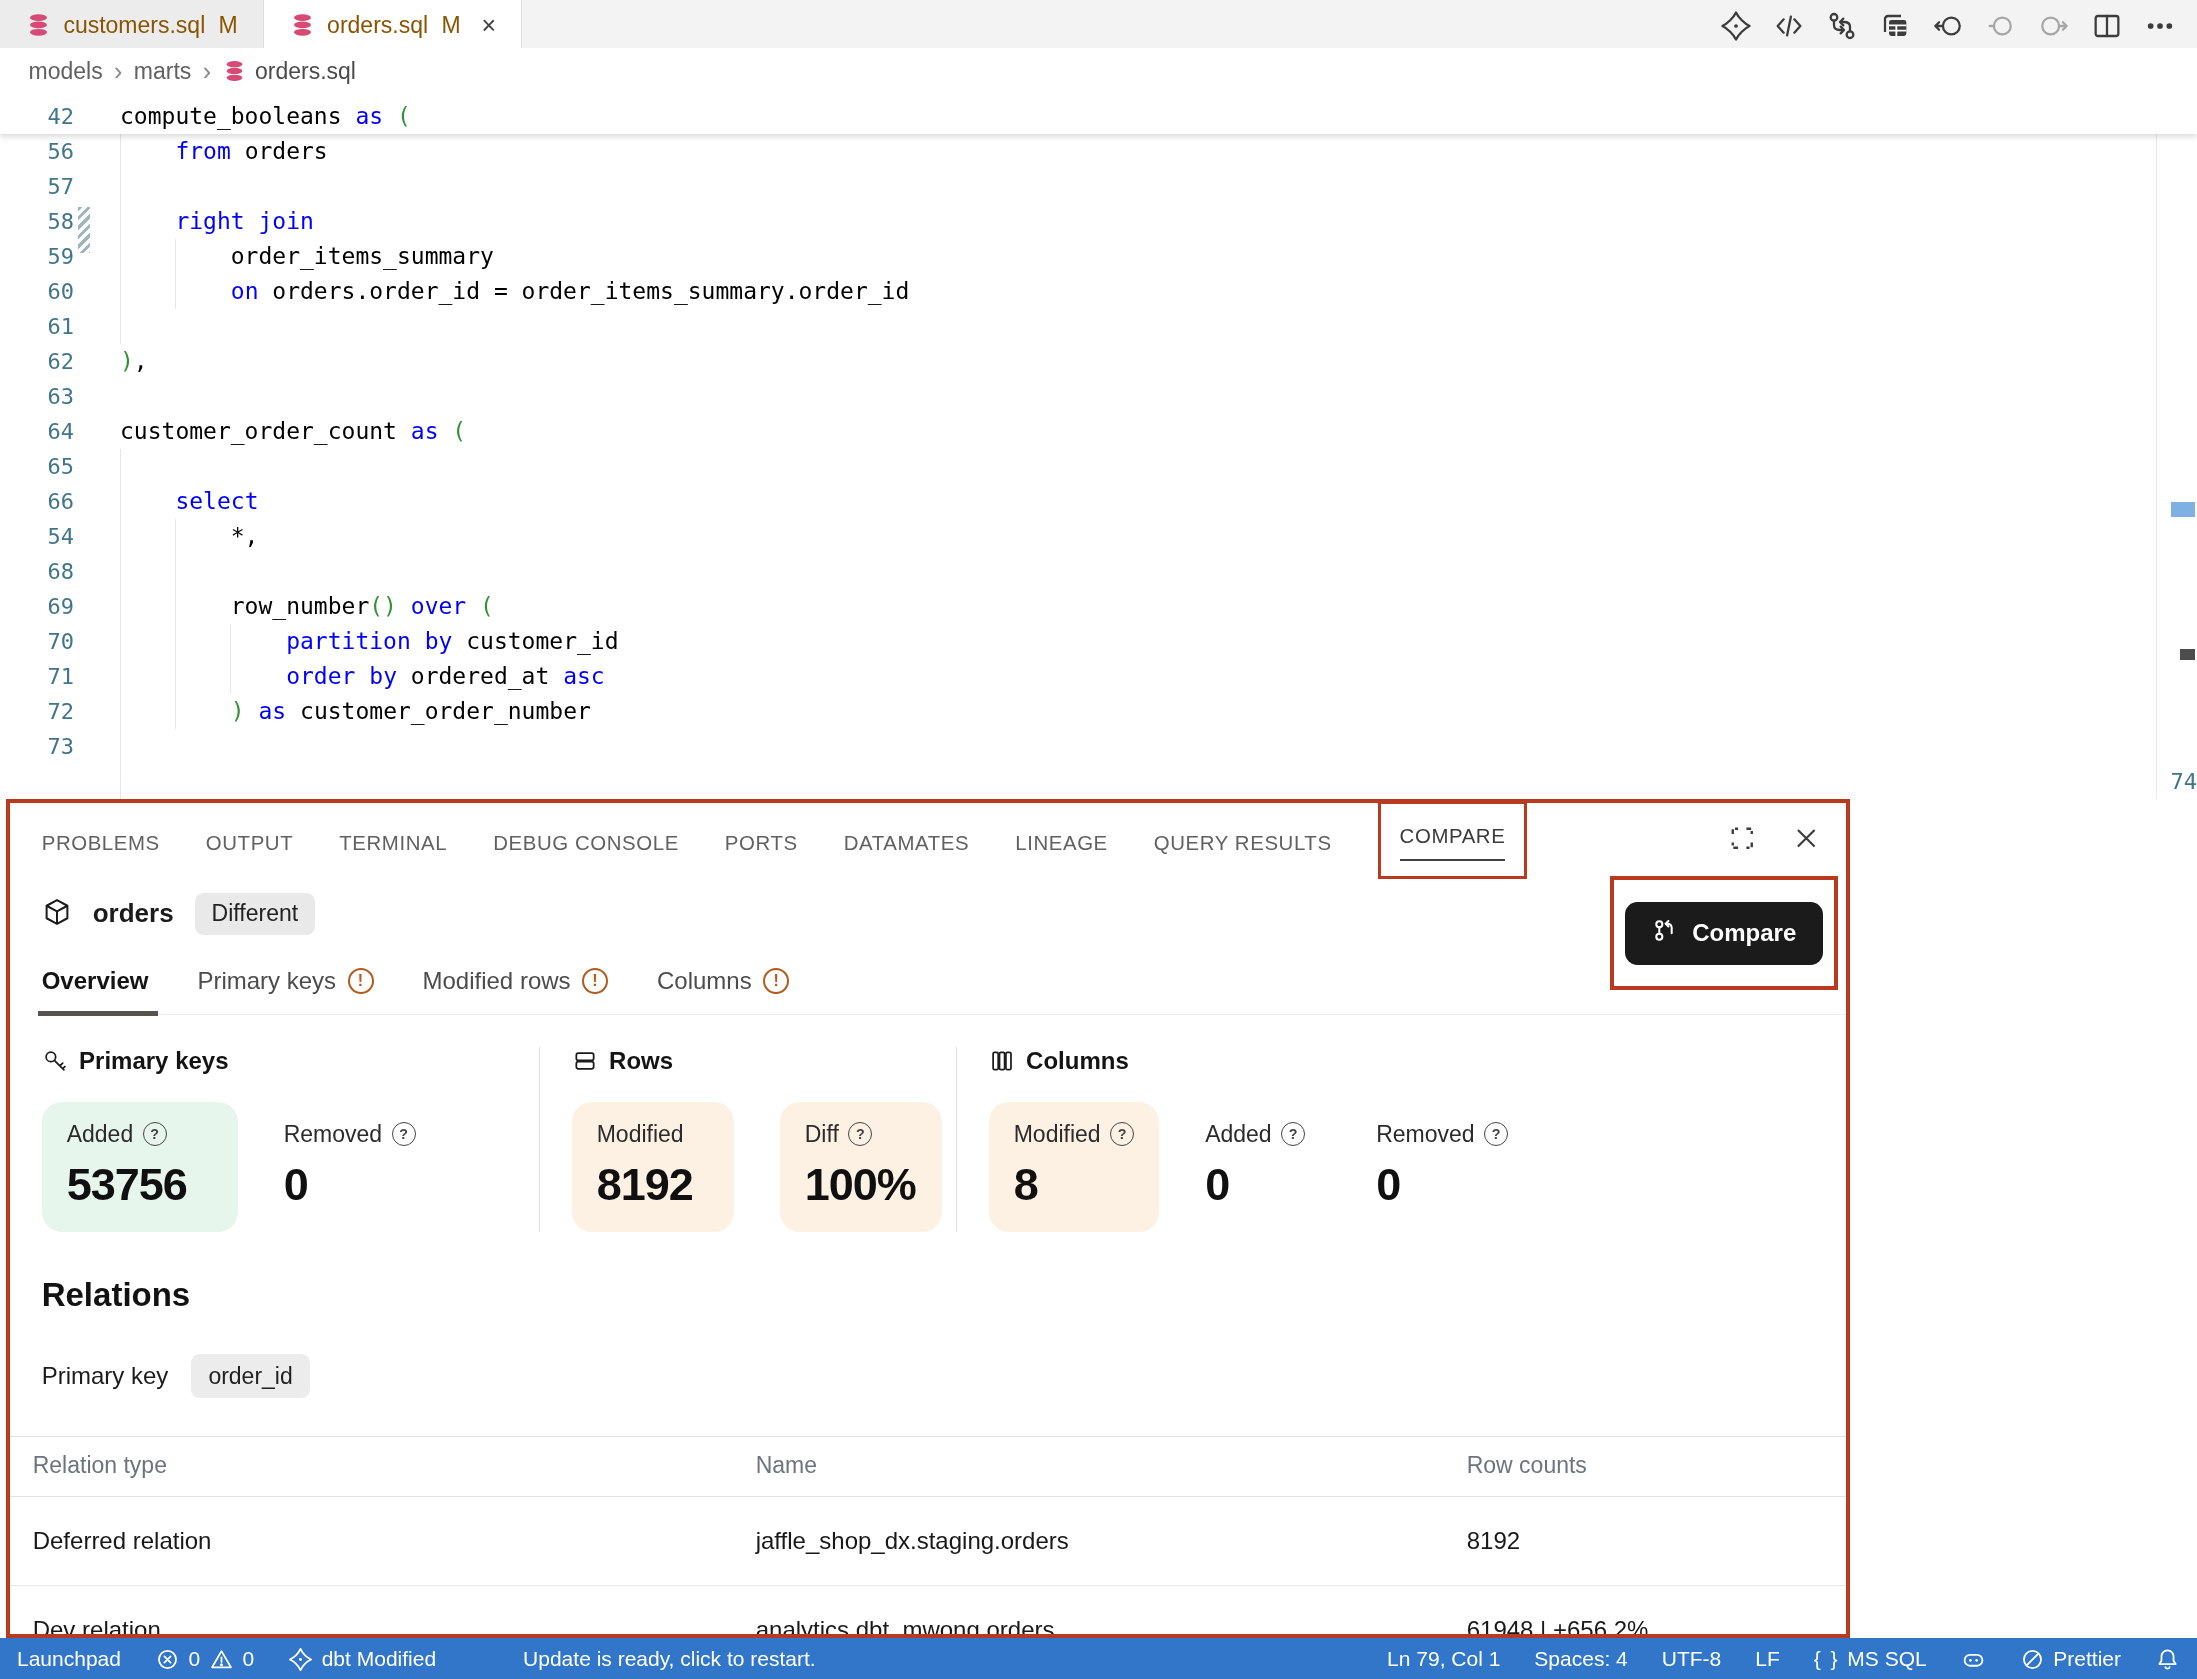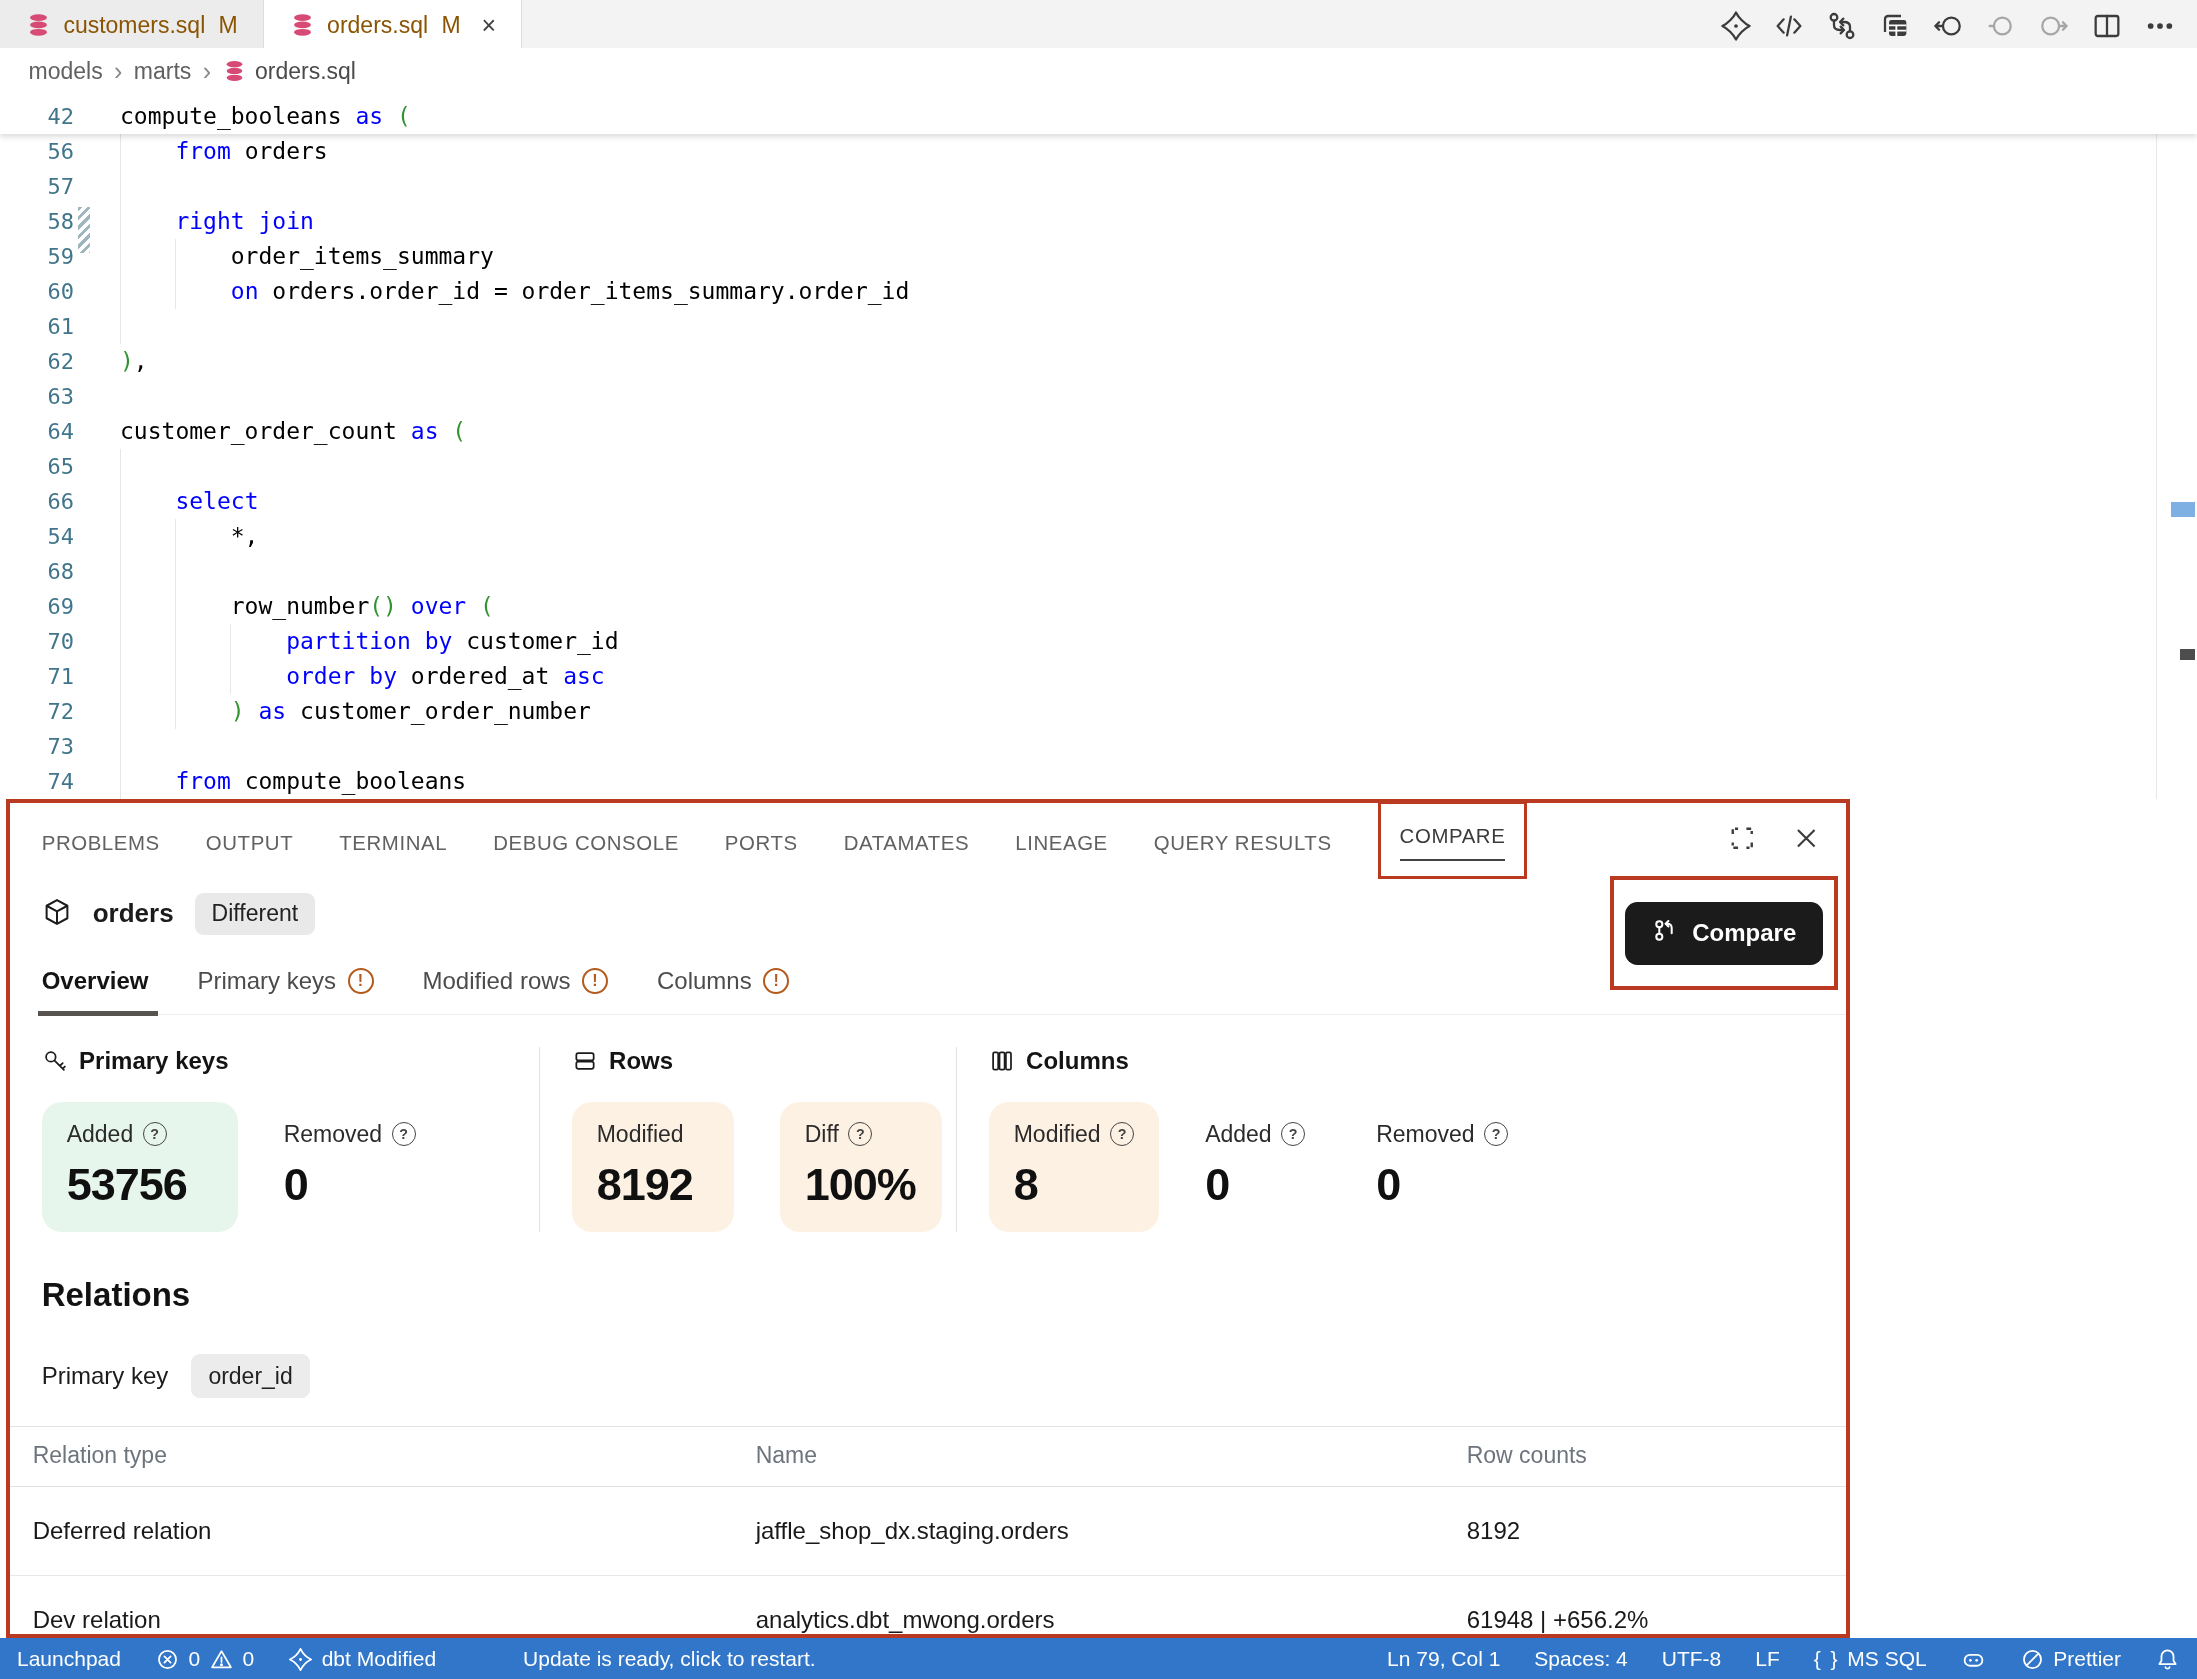--- a/index.html
+++ b/index.html
@@ -77,21 +77,21 @@
   .card.cream { background:#fdf1e3; min-width:162px; }
   .card.none { padding-left:0; }
   .card-label { display:flex; align-items:center; gap:9.5px; font-size:23px; color:#2b2b2b; }
   .help-dot { width:24px; height:24px; border:1.9px solid #444; border-radius:50%; font-size:14.3px; color:#444; display:flex; align-items:center; justify-content:center; font-weight:700; }
   .card-value { font-size:45px; font-weight:700; color:#101010; margin-top:11.4px; letter-spacing:-1px; }
 
   .relations-title { font-size:33px; font-weight:800; color:#121212; margin:44px 0 0 32px; }
   .pk-row { display:flex; align-items:center; gap:23px; margin:40px 0 0 32px; font-size:24px; color:#1c1c1c; }
   .pk-badge { background:#ececec; border-radius:8.6px; padding:8.6px 17px; font-size:23px; color:#222; }
 
-  .rel-table { margin-top:28px; width:100%; border-collapse:collapse; table-layout:fixed; }
+  .rel-table { margin-top:38px; width:100%; border-collapse:collapse; table-layout:fixed; }
   .rel-table th { font-size:23px; font-weight:400; color:#6d747c; text-align:left; border-top:1.4px solid #e3e3e3; border-bottom:1.4px solid #e3e3e3; padding:15px 0 17px; }
   .rel-table td { font-size:24px; color:#191919; padding:30px 0; border-bottom:1.4px solid #e8e8e8; }
   .rel-table th:first-child, .rel-table td:first-child { padding-left:23px; width:746px; }
   .rel-table th:nth-child(2), .rel-table td:nth-child(2) { width:711px; }
 
   
   .statusbar { position:absolute; left:0; top:1638px; width:100%; height:42px; background:#3176c9; color:#fff; display:flex; align-items:center; justify-content:space-between; padding:0 17px; font-size:21px; }
   .sb-group { display:flex; align-items:center; gap:34px; }
   .sb-item { display:flex; align-items:center; gap:8.6px; cursor:pointer; white-space:nowrap; }
   .sb-item svg { width:25px; height:25px; }
@@ -225,21 +225,21 @@
       <div class="cline"><span class="gutter">64</span><span class="gmark"></span><span class="code"><span class="tok-d">customer_order_count </span><span class="tok-k">as</span><span class="tok-d"> </span><span class="tok-g">(</span></span></div>
       <div class="cline" style="background: linear-gradient(rgb(230, 230, 230), rgb(230, 230, 230)) 120px 0px / 1px 100% no-repeat;"><span class="gutter">65</span><span class="gmark"></span><span class="code"></span></div>
       <div class="cline" style="background: linear-gradient(rgb(230, 230, 230), rgb(230, 230, 230)) 120px 0px / 1px 100% no-repeat;"><span class="gutter">66</span><span class="gmark"></span><span class="code"><span class="tok-d">    </span><span class="tok-k">select</span></span></div>
       <div class="cline" style="background: linear-gradient(rgb(230, 230, 230), rgb(230, 230, 230)) 120px 0px / 1px 100% no-repeat, linear-gradient(rgb(230, 230, 230), rgb(230, 230, 230)) 175px 0px / 1px 100% no-repeat;"><span class="gutter">54</span><span class="gmark"></span><span class="code"><span class="tok-d">        *,</span></span></div>
       <div class="cline" style="background: linear-gradient(rgb(230, 230, 230), rgb(230, 230, 230)) 120px 0px / 1px 100% no-repeat, linear-gradient(rgb(230, 230, 230), rgb(230, 230, 230)) 175px 0px / 1px 100% no-repeat;"><span class="gutter">68</span><span class="gmark"></span><span class="code"></span></div>
       <div class="cline" style="background: linear-gradient(rgb(230, 230, 230), rgb(230, 230, 230)) 120px 0px / 1px 100% no-repeat, linear-gradient(rgb(230, 230, 230), rgb(230, 230, 230)) 175px 0px / 1px 100% no-repeat;"><span class="gutter">69</span><span class="gmark"></span><span class="code"><span class="tok-d">        row_number</span><span class="tok-g">()</span><span class="tok-d"> </span><span class="tok-k">over</span><span class="tok-d"> </span><span class="tok-g">(</span></span></div>
       <div class="cline" style="background: linear-gradient(rgb(230, 230, 230), rgb(230, 230, 230)) 120px 0px / 1px 100% no-repeat, linear-gradient(rgb(230, 230, 230), rgb(230, 230, 230)) 175px 0px / 1px 100% no-repeat, linear-gradient(rgb(230, 230, 230), rgb(230, 230, 230)) 230px 0px / 1px 100% no-repeat;"><span class="gutter">70</span><span class="gmark"></span><span class="code"><span class="tok-d">            </span><span class="tok-k">partition</span><span class="tok-d"> </span><span class="tok-k">by</span><span class="tok-d"> customer_id</span></span></div>
       <div class="cline" style="background: linear-gradient(rgb(230, 230, 230), rgb(230, 230, 230)) 120px 0px / 1px 100% no-repeat, linear-gradient(rgb(230, 230, 230), rgb(230, 230, 230)) 175px 0px / 1px 100% no-repeat, linear-gradient(rgb(230, 230, 230), rgb(230, 230, 230)) 230px 0px / 1px 100% no-repeat;"><span class="gutter">71</span><span class="gmark"></span><span class="code"><span class="tok-d">            </span><span class="tok-k">order</span><span class="tok-d"> </span><span class="tok-k">by</span><span class="tok-d"> ordered_at </span><span class="tok-k">asc</span></span></div>
       <div class="cline" style="background: linear-gradient(rgb(230, 230, 230), rgb(230, 230, 230)) 120px 0px / 1px 100% no-repeat, linear-gradient(rgb(230, 230, 230), rgb(230, 230, 230)) 175px 0px / 1px 100% no-repeat;"><span class="gutter">72</span><span class="gmark"></span><span class="code"><span class="tok-d">        </span><span class="tok-g">)</span><span class="tok-d"> </span><span class="tok-k">as</span><span class="tok-d"> customer_order_number</span></span></div>
       <div class="cline" style="background: linear-gradient(rgb(230, 230, 230), rgb(230, 230, 230)) 120px 0px / 1px 100% no-repeat;"><span class="gutter">73</span><span class="gmark"></span><span class="code"></span></div>
-      <div class="cline" style="background: linear-gradient(rgb(230, 230, 230), rgb(230, 230, 230)) 120px 0px / 1px 100% no-repeat;"><span class="gutter">74</span><span class="gmark"></span><span class="code"><span class="tok-d">    </span><span class="tok-k">from</span><span class="tok-d"> compute_booleans</span></span></div>
+      <div class="cline" style="background: linear-gradient(rgb(230, 230, 230), rgb(230, 230, 230)) 120px 0px / 1px 100% no-repeat; flex-direction: column;"><span class="gutter">74</span><span class="gmark"></span><span class="code"><span class="tok-d">    </span><span class="tok-k">from</span><span class="tok-d"> compute_booleans</span></span></div>
       <div class="cline"><span class="gutter">75</span><span class="gmark"></span><span class="code"></span></div>
     </div>
 
   <div class="panel">
     <div class="ptabs" id="ptabs">
         <span class="ptab">PROBLEMS</span>
         <span class="ptab">OUTPUT</span>
         <span class="ptab">TERMINAL</span>
         <span class="ptab">DEBUG CONSOLE</span>
         <span class="ptab">PORTS</span>

